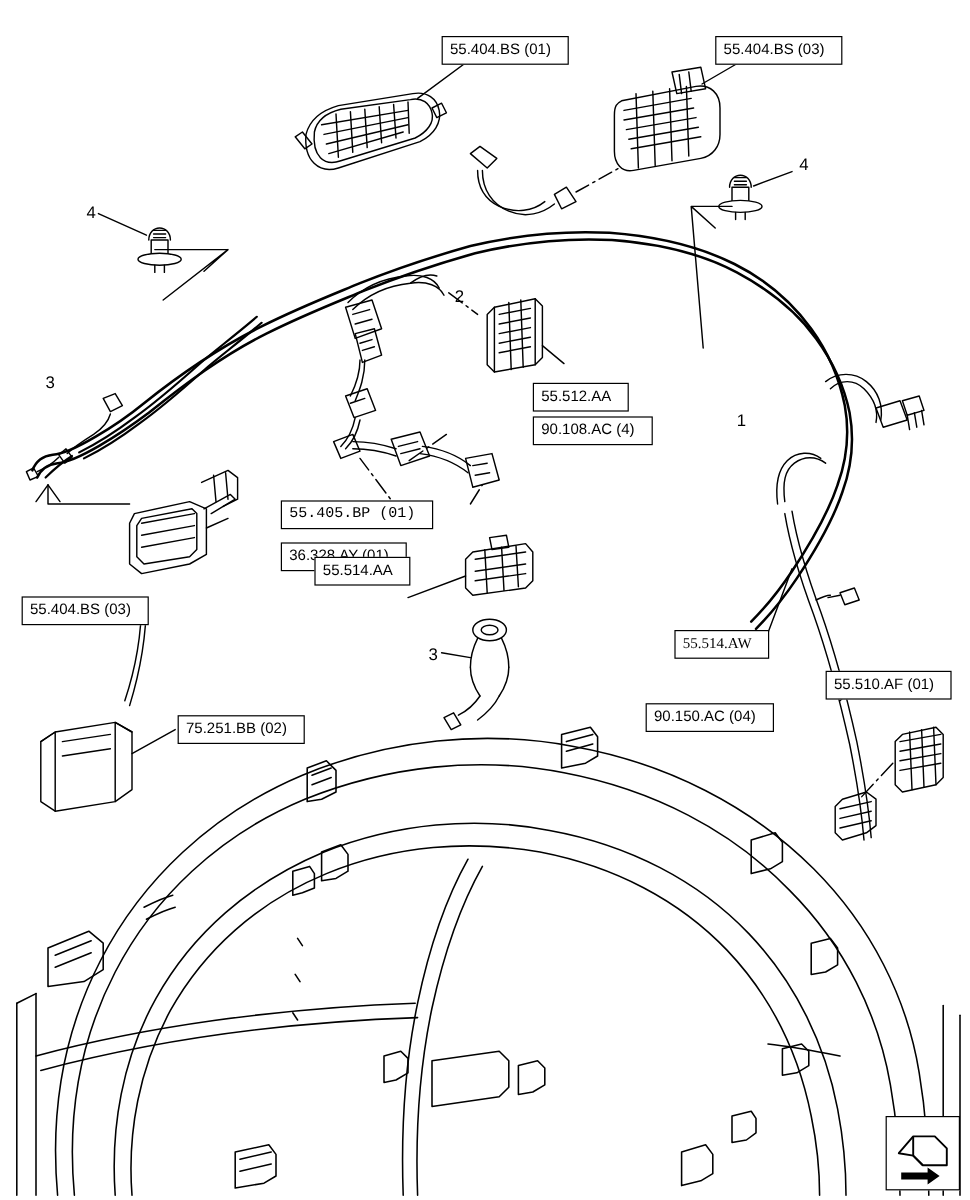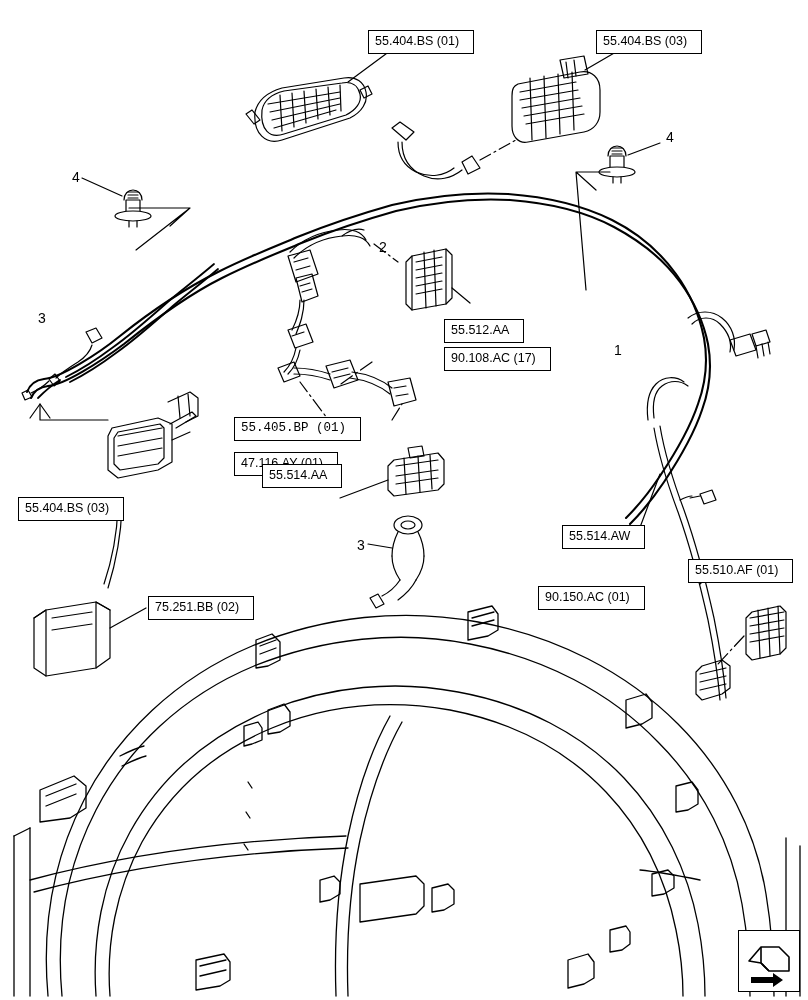--- a/index.html
+++ b/index.html
@@ -326,29 +326,29 @@
       <path d="M248,782 l4,6 M246,812 l4,6 M244,844 l4,6"></path>
       <path d="M568,960 L588,954 L594,962 L594,978 L584,984 L568,988 Z"></path>
       <path d="M610,930 L626,926 L630,932 L630,944 L622,950 L610,952 Z"></path>
     </g>
 
   </svg>
 
   <div class="callout" style="left:368px; top:30px;"><span>55.404.BS (01)</span></div>
   <div class="callout" style="left:596px; top:30px;"><span>55.404.BS (03)</span></div>
   <div class="callout" style="left:444px; top:307px;margin-top:12px;"><span>55.512.AA</span></div>
-  <div class="callout" style="left:444px; top:347px;"><span>90.108.AC (17)</span></div>
+  <div class="callout" style="left:444px; top:347px;"><span>90.108.AC (4)</span></div>
   <div class="callout" style="left:234px; top:417px;font-family:Liberation Mono, monospace;"><span>55.405.BP (01)</span></div>
-  <div class="callout" style="left:234px; top:452px;"><span>47.116.AY (01)</span></div>
+  <div class="callout" style="left:234px; top:452px;"><span>36.328.AY (01)</span></div>
   <div class="callout" style="left:262px; top:464px;"><span>55.514.AA</span></div>
   <div class="callout" style="left:18px; top:497px;"><span>55.404.BS (03)</span></div>
   <div class="callout" style="left:148px; top:596px;"><span>75.251.BB (02)</span></div>
-  <div class="callout" style="left:562px; top:525px;"><span>55.514.AW</span></div>
+  <div class="callout" style="left:562px; top:525px;font-family:Liberation Serif, serif;"><span>55.514.AW</span></div>
   <div class="callout" style="left:688px; top:559px;"><span>55.510.AF (01)</span></div>
-  <div class="callout" style="left:538px; top:586px;"><span>90.150.AC (01)</span></div>
+  <div class="callout" style="left:538px; top:586px;"><span>90.150.AC (04)</span></div>
 
   <div class="numlabel" style="left:72px; top:170px;"><span>4</span></div>
   <div class="numlabel" style="left:666px; top:130px;"><span>4</span></div>
   <div class="numlabel" style="left:38px; top:311px;"><span>3</span></div>
   <div class="numlabel" style="left:379px; top:240px;"><span>2</span></div>
   <div class="numlabel" style="left:614px; top:343px;"><span>1</span></div>
   <div class="numlabel" style="left:357px; top:538px;"><span>3</span></div>
 
   <div id="corner-logo">
     <svg viewBox="0 0 60 60" width="60" height="60" xmlns="http://www.w3.org/2000/svg">

